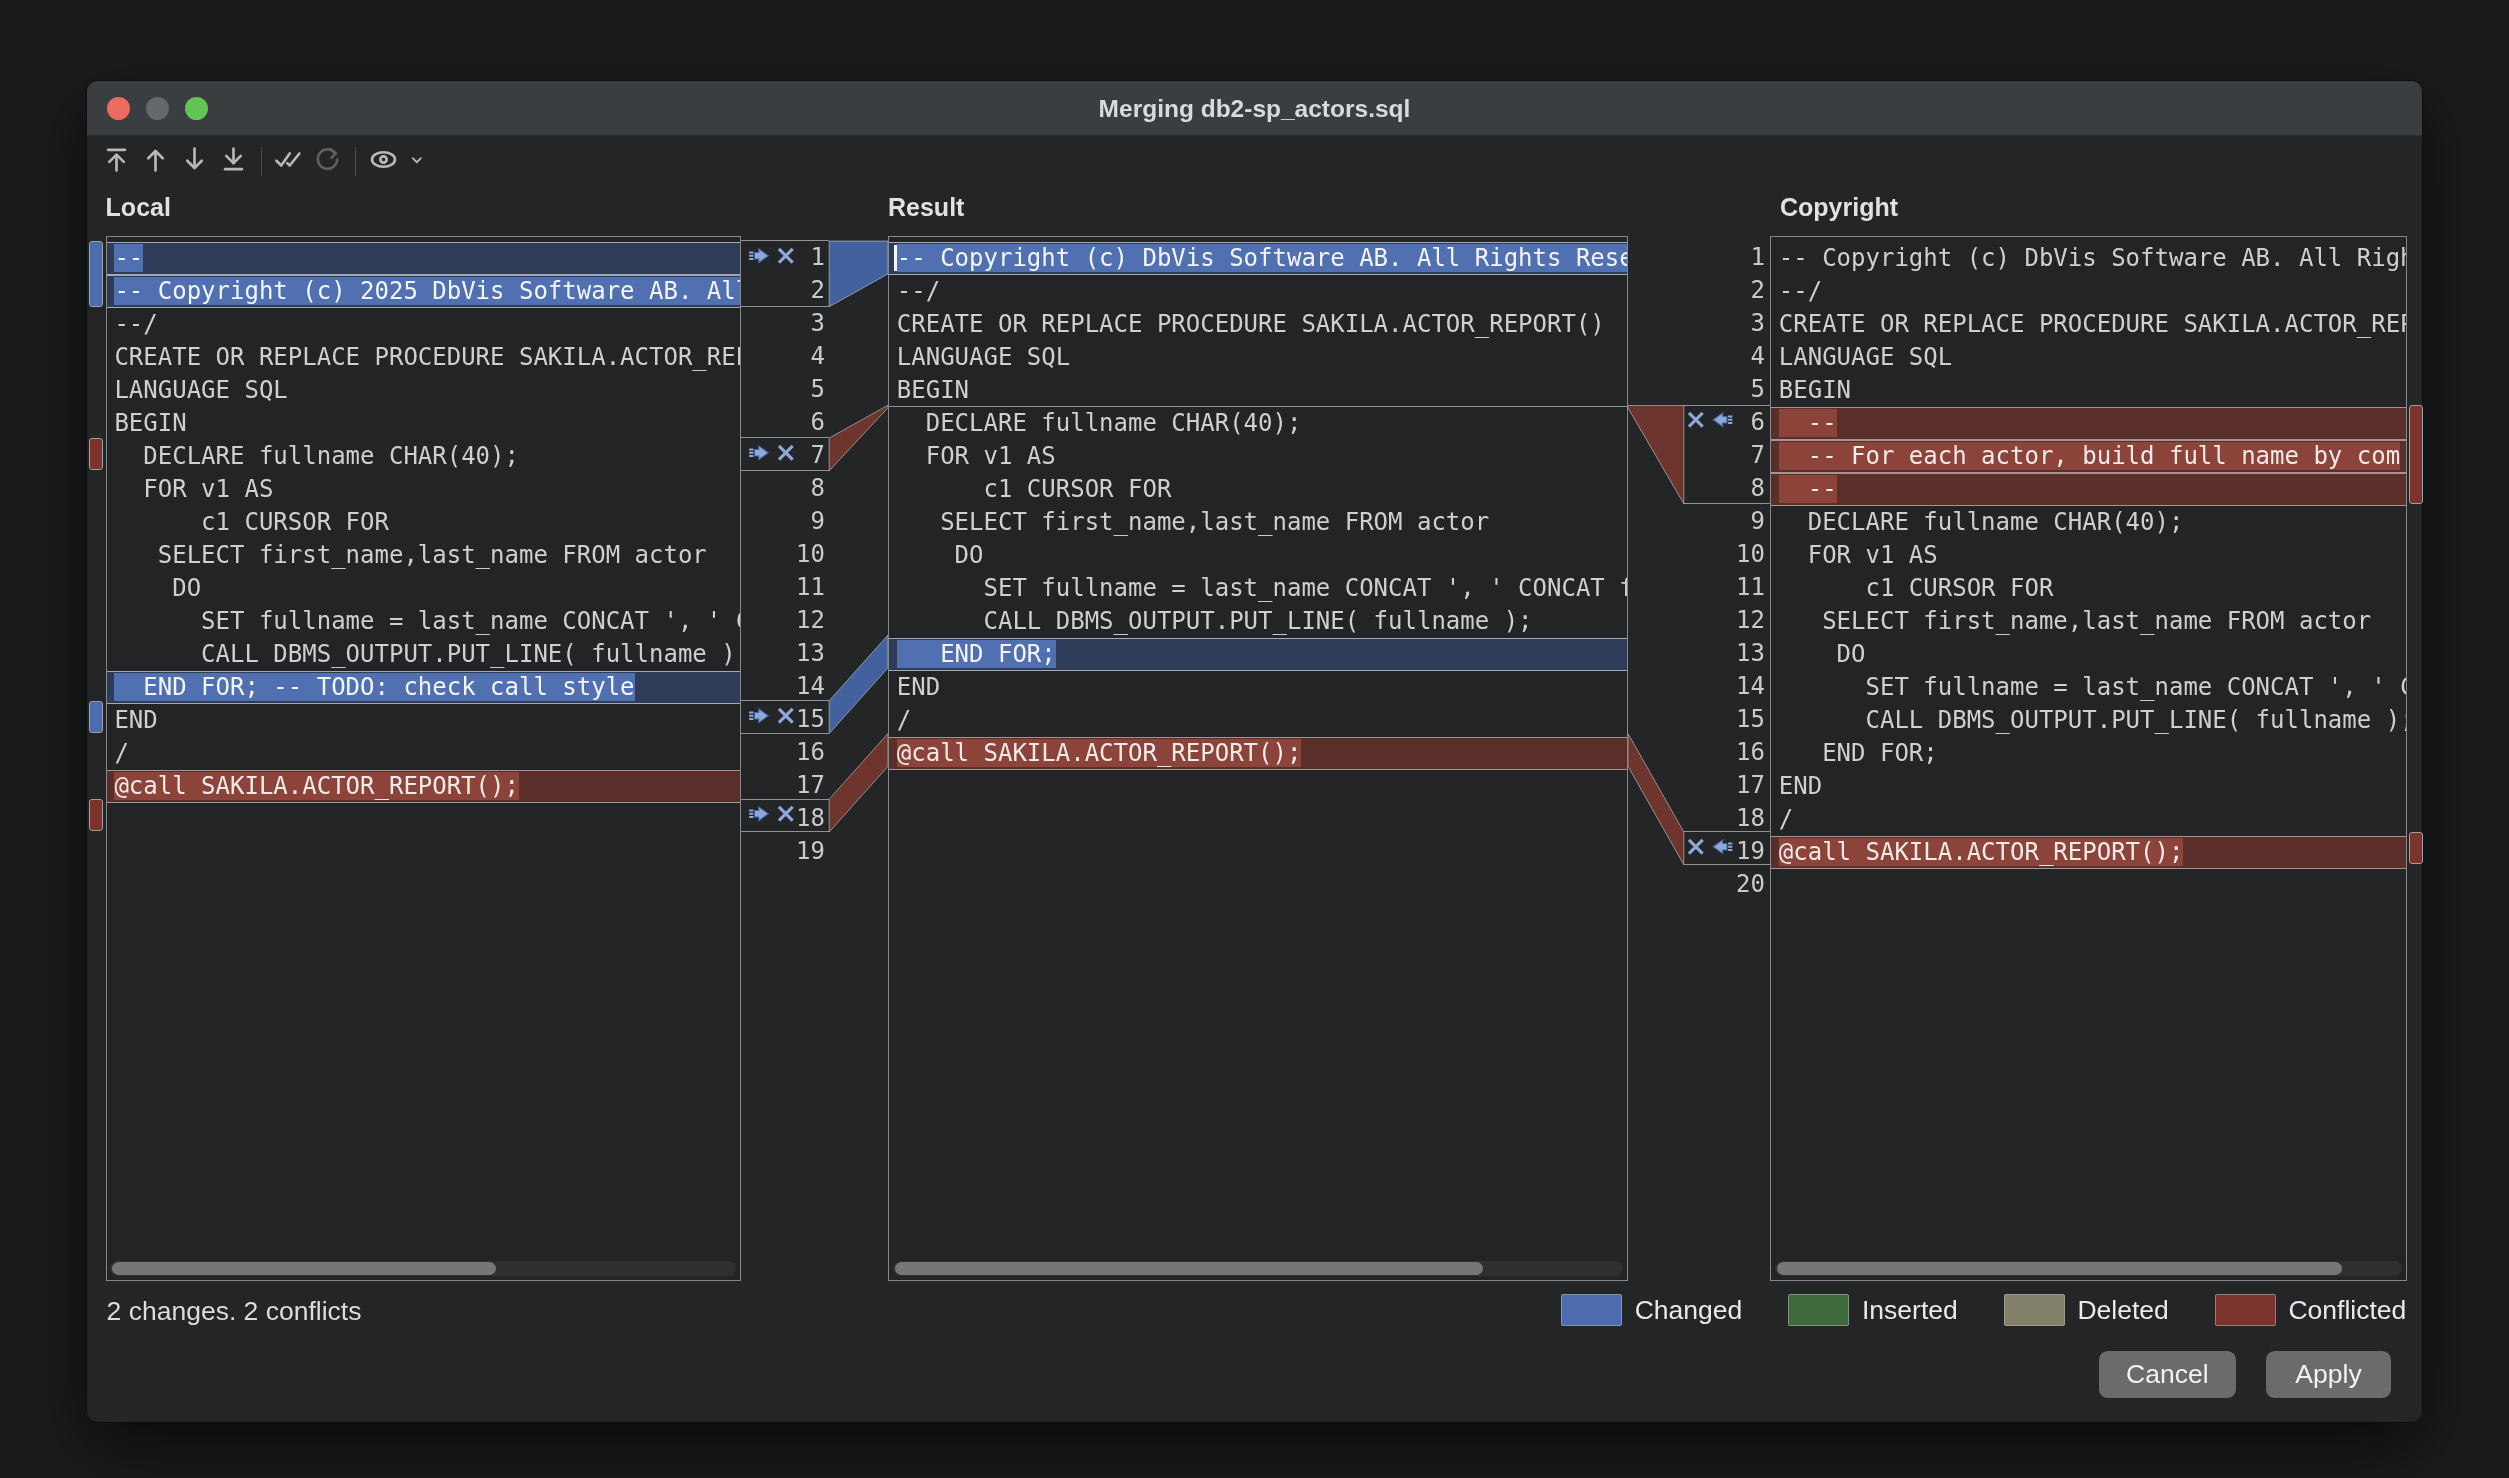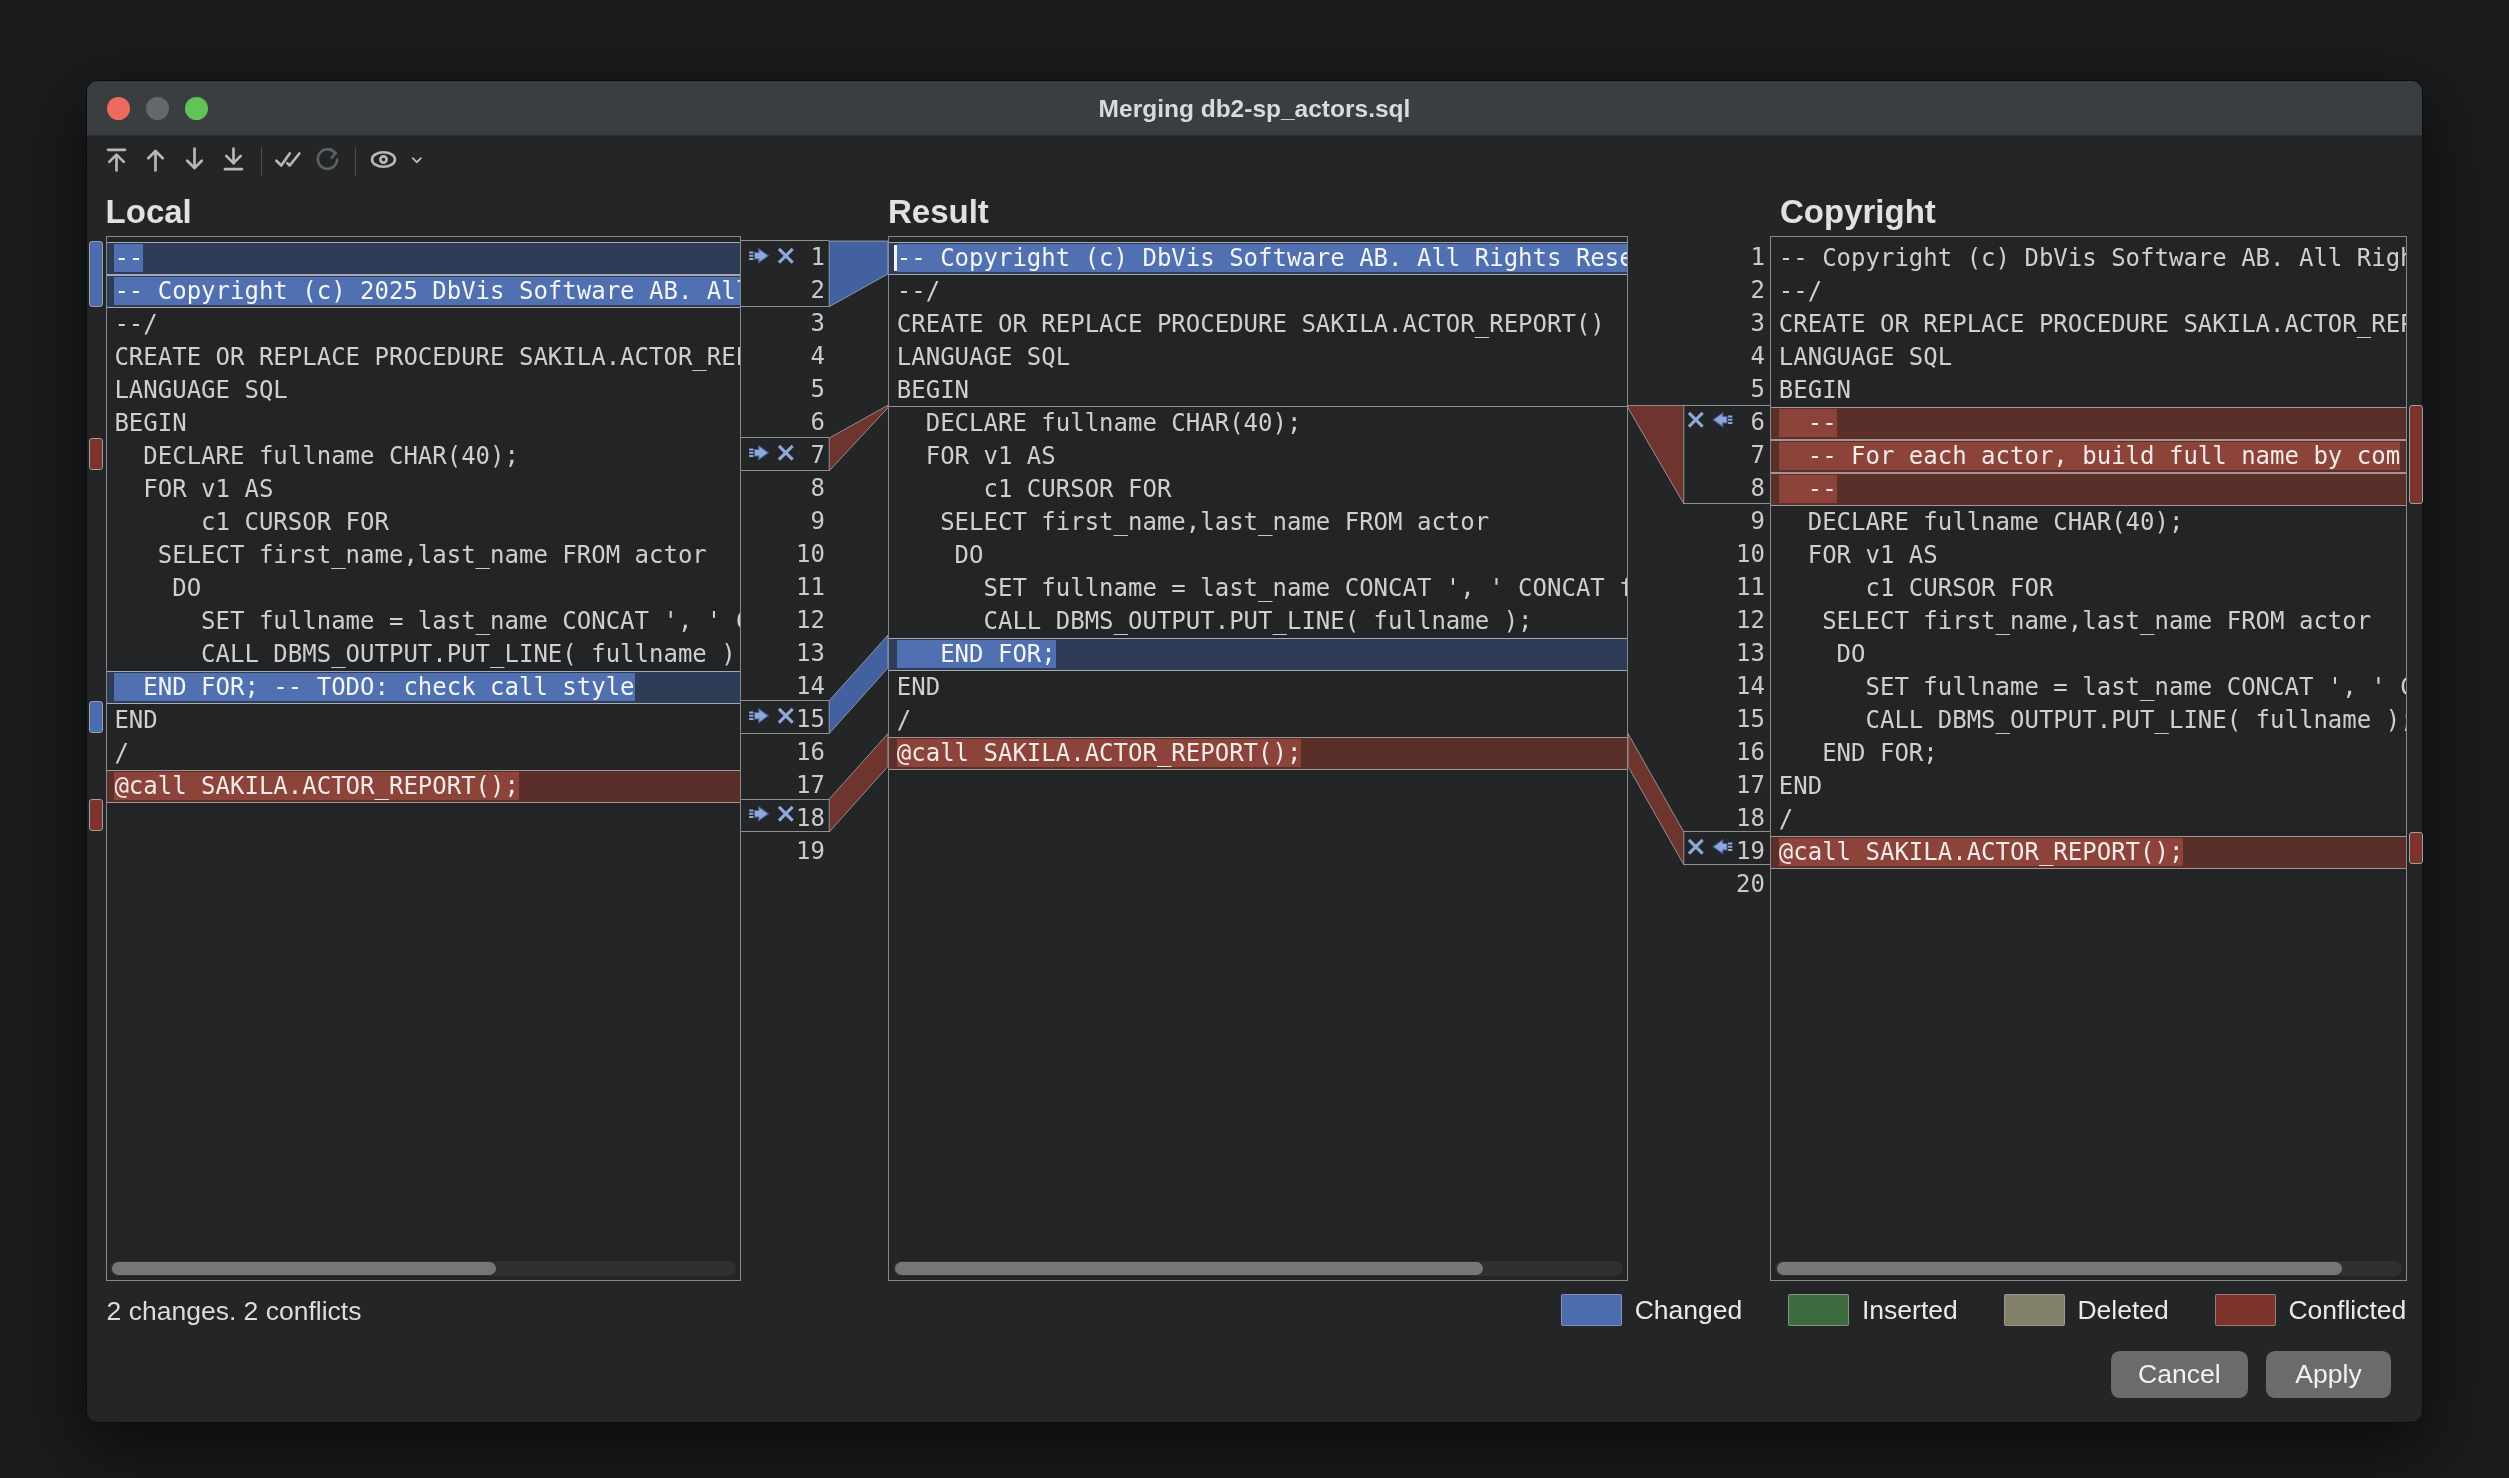--- a/index.html
+++ b/index.html
@@ -17,21 +17,21 @@
   .tl.red { background:#ed6a5e; } .tl.gray { background:#65676a; } .tl.green { background:#61c455; }
   .title { position:absolute; left:0; right:0; top:0; height:55px; line-height:55px;
            text-align:center; color:#d8dadc; font-size:24.5px; font-weight:bold; }
   
   .toolbar { position:absolute; left:9.8px; top:59px; height:43px; display:flex; align-items:center; }
   .tbtn { width:39px; height:39px; display:flex; align-items:center; justify-content:center; border-radius:5.9px; }
   .tsep { width:1px; height:29px; background:#4a4d4f; margin:0 7.8px; }
   .tbtn svg { stroke:#b6b8ba; fill:none; stroke-width:2.2; stroke-linecap:round; stroke-linejoin:round; }
   .tbtn.dim svg { stroke:#5d6062; }
   
-  .phead { position:absolute; top:112px; color:#dfe1e3; font-size:33px; font-weight:bold; }
+  .phead { position:absolute; top:112px; color:#dfe1e3; font-size:25px; font-weight:bold; }
   
   .pane { position:absolute; top:155px; height:1045px; background:#232425; border:1px solid #85888a; }
   .code { position:absolute; inset:0; padding-top:4.9px; overflow:hidden;
           font-family:"DejaVu Sans Mono", monospace; font-size:24px; }
   .row { position:relative; height:33px; line-height:33px; white-space:pre; padding-left:7.8px;
          color:#cdcfd1; }
   .row .seg { white-space:pre; }
   .row.hl-changed { background:#2e3c58; box-shadow:inset 0 1px 0 rgba(214,217,220,.7), inset 0 -1px 0 rgba(214,217,220,.7); }
   .row.hl-changed .seg { background:#5070b2; color:#f3f5f7; }
   .row.hl-conflict { background:#5a2f2a; box-shadow:inset 0 1px 0 rgba(214,217,220,.6), inset 0 -1px 0 rgba(214,217,220,.6); }
@@ -50,21 +50,21 @@
   .mark { position:absolute; left:0; width:13.7px; border-radius:2.9px; border:1px solid #9da0a2; }
   
   .hscroll { position:absolute; left:3.9px; right:3.9px; bottom:3.9px; height:14.7px; background:#2e3031; border-radius:7.8px; }
   .hthumb { position:absolute; top:1px; height:12.7px; background:#747678; border-radius:6.9px; }
   
   .status { position:absolute; left:19.6px; top:1215px; color:#dadcde; font-size:26.5px; }
   .legend { position:absolute; right:15.7px; top:1213px; display:flex; align-items:center; gap:46px; }
   .litem { display:flex; align-items:center; gap:12.7px; }
   .swatch { width:61px; height:32px; border-radius:2px; border:1px solid rgba(170,173,175,.6); }
   .llabel { color:#e8eaec; font-size:26.5px; }
-  .btnrow { position:absolute; right:31px; top:1270px; display:flex; gap:18px; }
+  .btnrow { position:absolute; right:31px; top:1270px; display:flex; gap:30px; }
   .btn { height:47px; min-width:125px; padding:0 27.4px; background:#696b6d; border:none; border-radius:8.8px;
          color:#f1f2f3; font-size:26.5px; font-family:"Liberation Sans", sans-serif; }
 </style>
 </head>
 <body>
 
 <div class="stage">
   <div class="window">
 
     <div class="titlebar">

